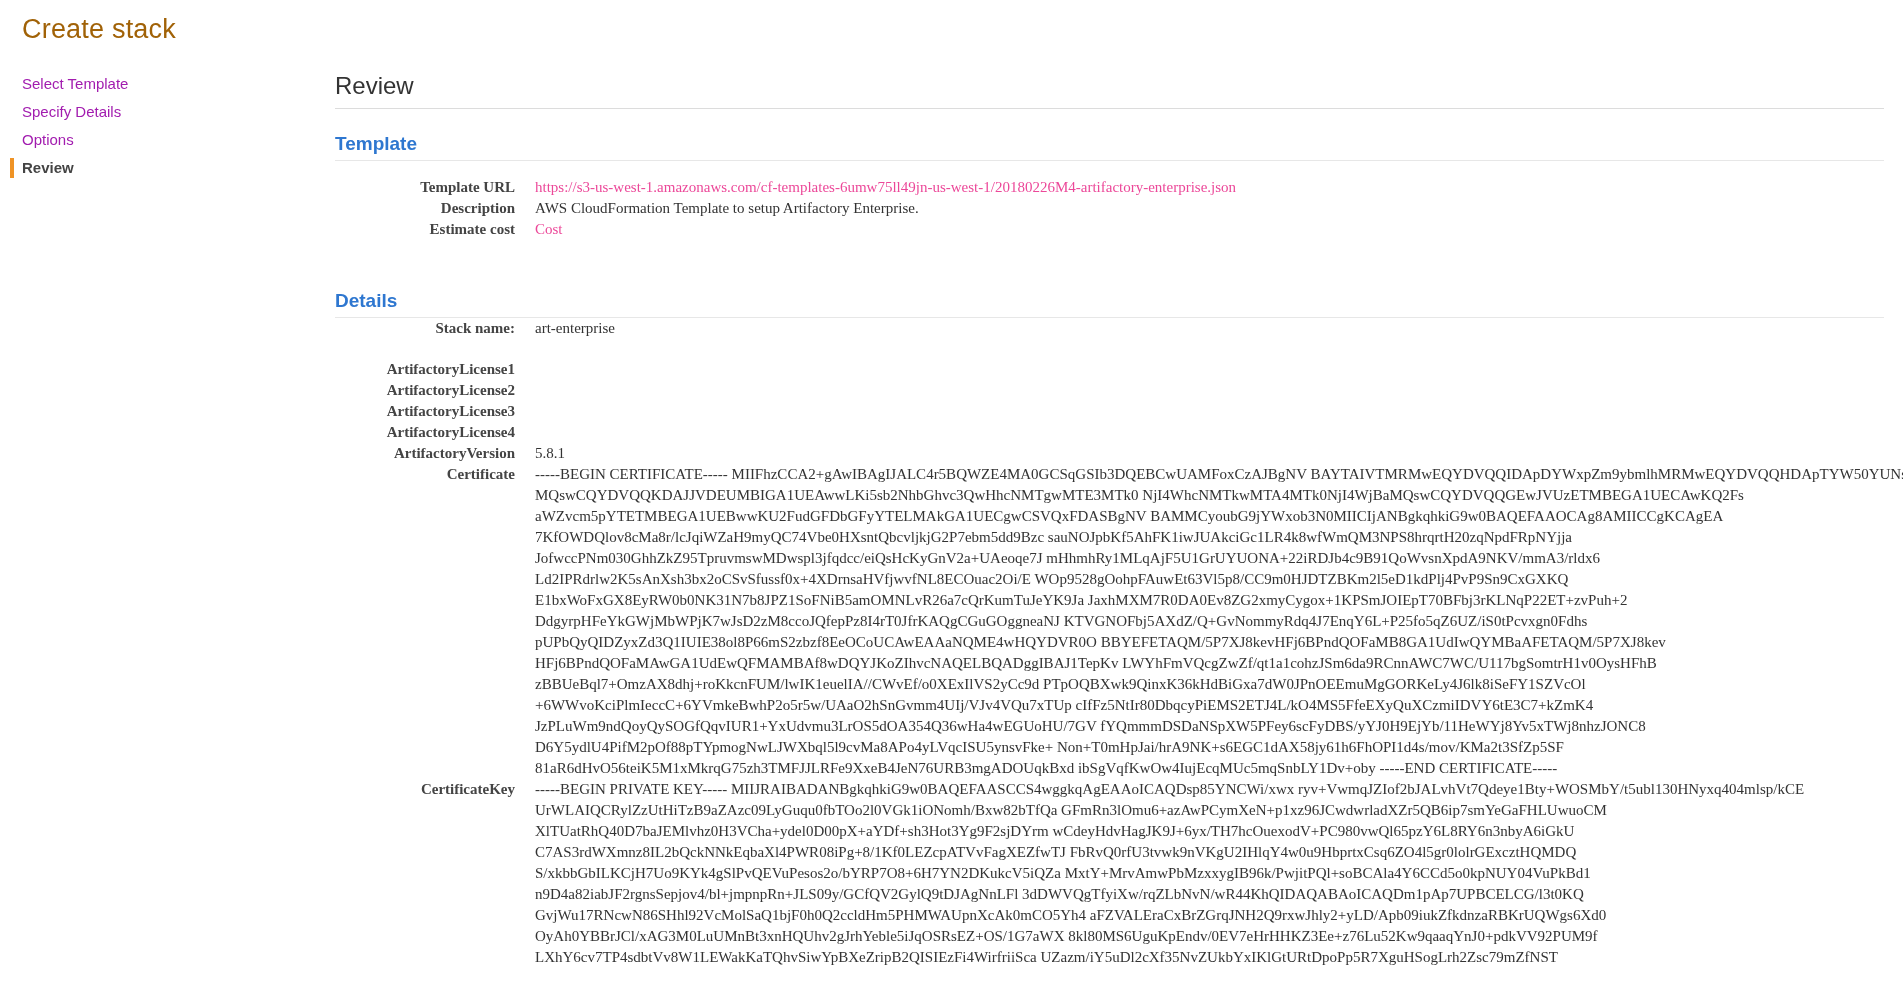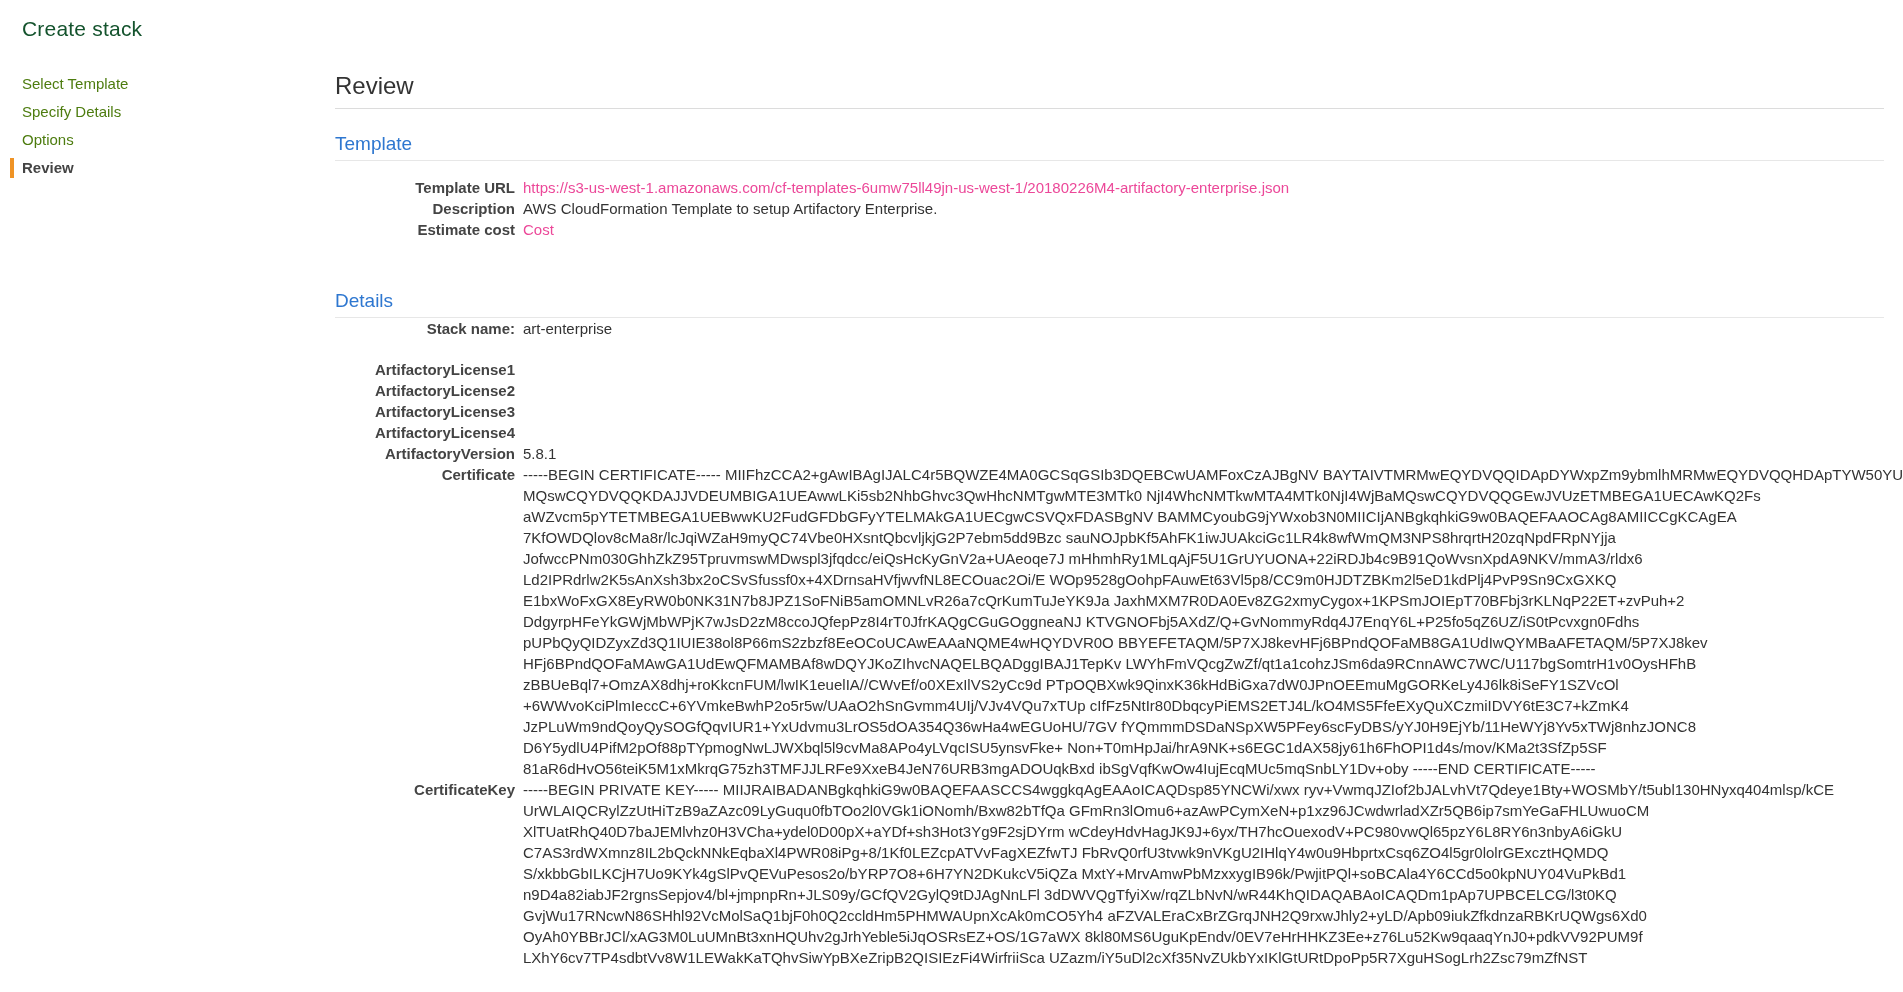--- a/index.html
+++ b/index.html
@@ -6,49 +6,49 @@
   html, body { margin: 0; padding: 0; }
   body {
     width: 1903px; height: 992px; overflow: hidden;
     background: #ffffff; color: #333;
     font-family: "Liberation Sans", sans-serif;
     font-size: 15px;
   }
   
   .sidebar { position: absolute; left: 22px; top: 14px; width: 280px; }
   .page-title {
-    font-size: 21px; line-height: 30px; font-weight: 400;
-    color: #14532d; margin: 0; letter-spacing: 0.2px;
+    font-size: 27px; line-height: 30px; font-weight: 400;
+    color: #a16207; margin: 0; letter-spacing: 0.2px;
   }
   .steps { margin-top: 30px; }
   .step {
     line-height: 20px; margin-bottom: 8px;
-    color: #4d7c0f; cursor: pointer;
+    color: #a21caf; cursor: pointer;
   }
   .step.active {
     color: #444; font-weight: bold; cursor: default;
     margin-left: -12px; border-left: 4px solid #ef9325; padding-left: 8px;
   }
   
   .main { position: absolute; left: 335px; top: 0; width: 1549px; }
   .review-heading {
     margin: 0; padding-top: 73px;
     font-size: 24px; line-height: 26px; font-weight: 400; color: #333;
   }
   hr.rule { border: none; border-top: 1px solid #dcdcdc; margin: 9px 0 0 0; }
   hr.rule-light { border: none; border-top: 1px solid #e7e7e7; margin: 5px 0 0 0; }
   .section-heading {
     margin: 24px 0 0 0;
-    font-size: 19px; line-height: 22px; font-weight: 400; color: #2e77d0;
+    font-size: 19px; line-height: 22px; font-weight: 700; color: #2e77d0;
   }
   .section-heading.details { margin-top: 50px; }
   .rows { margin-top: 16px; }
   .rows.stack { margin-top: 0; }
   .rows.params { margin-top: 20px; }
-  .row { display: grid; grid-template-columns: 180px 1fr; column-gap: 8px; }
+  .row { display: grid; grid-template-columns: 180px 1fr; column-gap: 20px; font-family: Liberation Serif, serif; }
   .row .label {
     text-align: right; font-weight: bold; color: #444;
     line-height: 21px; white-space: nowrap;
   }
   .row .value { color: #333; line-height: 21px; min-height: 21px; }
   .row .value.pre { white-space: pre; }
   a.link { color: #ec4899; text-decoration: none; cursor: pointer; }
 </style>
 </head>
 <body>

